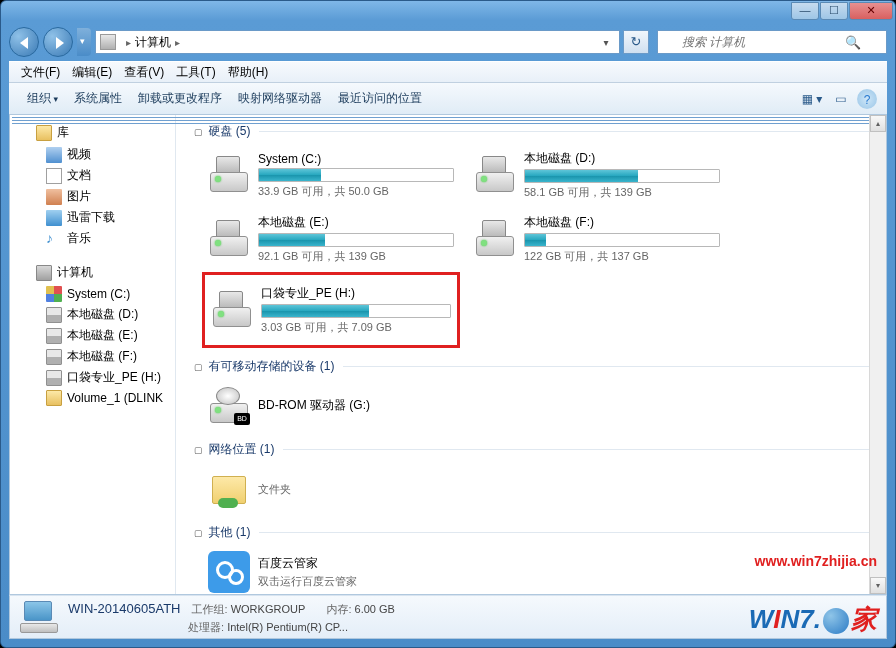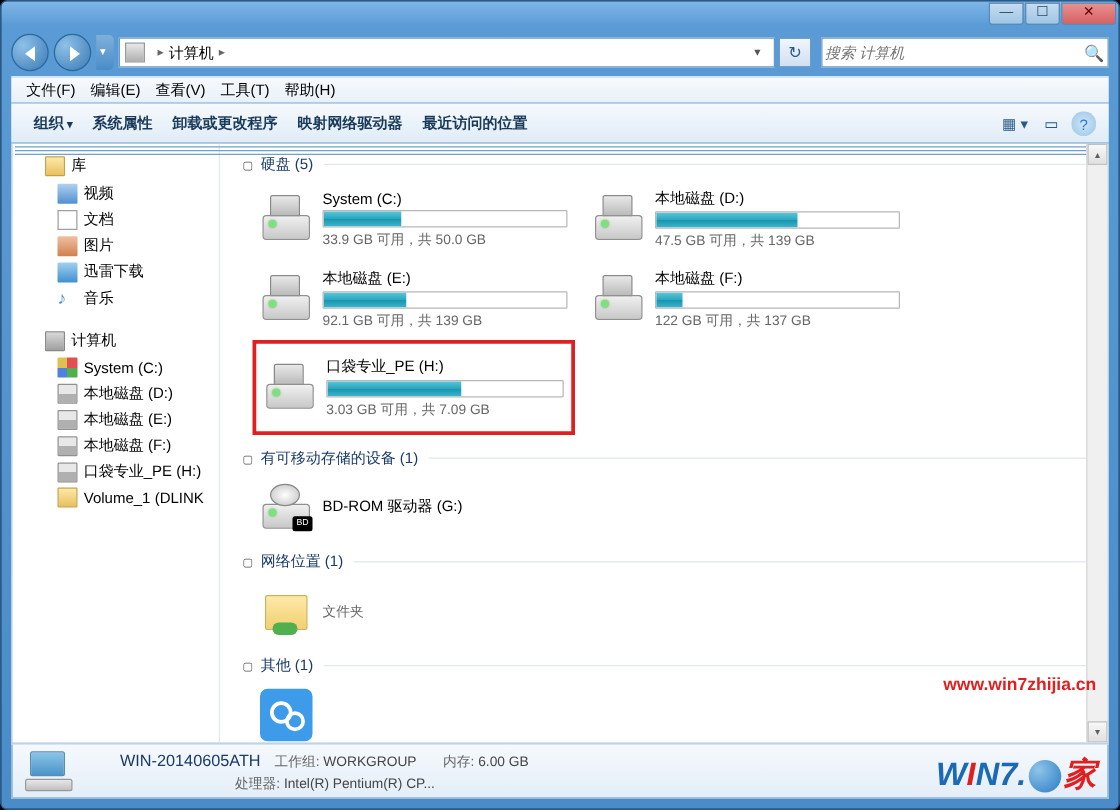--- a/index.html
+++ b/index.html
@@ -22,31 +22,31 @@
 .nav-arrow.back::after { border-right: 8px solid #fff; }
 .nav-arrow.fwd::after { border-left: 8px solid #fff; left: 12px; }
 .nav-drop { width: 14px; height: 28px; background: linear-gradient(#7fb0db,#4a8cc8); border-radius: 0 4px 4px 0; position: relative; cursor: pointer; }
 .nav-drop::after { content: "▾"; color: #fff; font-size: 9px; position: absolute; top: 8px; left: 3px; }
 .addressbar { flex: 1; height: 24px; background: #fff; border: 1px solid #6a9ac8; display: flex; align-items: center; padding: 0 4px; font-size: 12px; }
 .addr-icon { width: 16px; height: 16px; background: linear-gradient(#e8e8e8,#b0b0b0); border: 1px solid #999; margin-right: 6px; }
 .addr-sep { color: #666; margin: 0 4px; font-size: 10px; }
 .addr-drops { margin-left: auto; display: flex; }
 .addr-drops span { width: 18px; text-align: center; color: #555; cursor: pointer; font-size: 10px; }
 .refresh-btn { width: 26px; height: 24px; background: linear-gradient(#f0f6fc,#d0e0f0); border: 1px solid #6a9ac8; font-size: 13px; text-align: center; line-height: 22px; color: #2a5a8a; cursor: pointer; margin-left: -1px; }
-.searchbox { width: 230px; height: 24px; background: #fff; border: 1px solid #6a9ac8; display: flex; align-items: center; padding: 0 2px; margin-left: 4px; }
+.searchbox { width: 230px; height: 24px; background: #fff; border: 1px solid #6a9ac8; display: flex; align-items: center; padding: 0 24px; margin-left: 4px; }
 .searchbox input { border: 0; flex: 1; font-size: 12px; font-style: italic; color: #888; outline: none; }
 .searchbox .sicon { color: #4a8cc8; font-size: 13px; }
 
 
 .menubar { height: 22px; background: linear-gradient(#f7fafd,#e8f0f8); border-top: 1px solid #fff; border-bottom: 1px solid #c0d0e0; display: flex; align-items: center; padding: 0 6px; font-size: 12px; margin: 2px 8px 0 8px; }
 .menubar span { padding: 0 6px; cursor: pointer; }
 
 
 .toolbar { height: 32px; background: linear-gradient(#f5f9fd,#e0ecf6); border-bottom: 1px solid #b0c8de; display: flex; align-items: center; padding: 0 10px; font-size: 12px; margin: 0 8px; }
-.toolbar .tb { padding: 4px 8px; cursor: pointer; color: #1a3a5a; font-weight: bold; }
+.toolbar .tb { padding: 4px 8px; cursor: pointer; color: #1a3a5a; }
 .toolbar .tb.org::after { content: " ▾"; font-size: 9px; }
 .toolbar .right { margin-left: auto; display: flex; align-items: center; gap: 3px; }
 .tb-icon { width: 26px; height: 22px; border: 1px solid transparent; border-radius: 2px; text-align: center; line-height: 20px; font-size: 12px; color: #2a5a8a; cursor: pointer; }
 
 
 .content { position: absolute; top: 114px; left: 8px; right: 8px; bottom: 52px; background: #fff; display: flex; border: 1px solid #b0c8de; border-top: none; }
 
 
 .sidebar { width: 166px; border-right: 1px solid #e0e8f0; overflow: hidden; padding-top: 6px; font-size: 12px; }
 .side-group { margin-bottom: 12px; }
@@ -103,25 +103,25 @@
 .baidu-ico { width: 42px; height: 42px; background: #3d9be9; border-radius: 6px; position: relative; margin-right: 8px; flex-shrink: 0; }
 .baidu-ico::before { content:""; position:absolute; top:10px; left:8px; width:12px; height:12px; border:3px solid #fff; border-radius:50%; }
 .baidu-ico::after { content:""; position:absolute; top:18px; left:20px; width:10px; height:10px; border:3px solid #fff; border-radius:50%; }
 
 
 .statusbar { position: absolute; bottom: 8px; left: 8px; right: 8px; height: 44px; background: linear-gradient(#f5f9fd,#e4eef8); border: 1px solid #b0c8de; border-top: 1px solid #d8e4f0; display: flex; align-items: center; padding: 0 8px; font-size: 11px; }
 .status-icon { width: 42px; height: 36px; position: relative; margin-right: 8px; }
 .status-mon { position: absolute; top: 2px; left: 6px; width: 28px; height: 20px; background: linear-gradient(#8bc5e8,#4a95c8); border: 1px solid #5a8ab5; border-radius: 2px; }
 .status-base { position: absolute; bottom: 2px; left: 2px; right: 2px; height: 10px; background: linear-gradient(#e8e8e8,#c0c0c0); border: 1px solid #999; border-radius: 2px; }
 .status-text { color: #444; line-height: 1.5; }
-.status-name { color: #1a3a6a; font-size: 13px; margin-right: 8px; margin-left: 28px; }
+.status-name { color: #1a3a6a; font-size: 13px; margin-right: 8px; }
 .status-lbl { color: #666; }
 
 .watermark1 { position: absolute; right: 8px; top: 4px; color: rgba(255,255,255,0.45); font-size: 26px; font-weight: bold; font-style: italic; letter-spacing: 1px; pointer-events: none; font-family: Arial; }
-.watermark2 { position: absolute; right: 18px; bottom: 92px; color: #e02020; font-size: 14px; font-weight: bold; pointer-events: none; }
+.watermark2 { position: absolute; right: 18px; bottom: 78px; color: #e02020; font-size: 14px; font-weight: bold; pointer-events: none; }
 .win7logo { position: absolute; right: 18px; bottom: 10px; font-size: 26px; font-weight: bold; font-style: italic; font-family: Arial; pointer-events: none; }
 .win7logo .w { color: #1a6ab5; }
 .win7logo .i { color: #e02020; }
 .win7logo .n { color: #1a6ab5; }
 .win7logo .s { color: #1a6ab5; }
 .win7logo .badge { display: inline-block; width: 26px; height: 26px; background: radial-gradient(circle at 30% 30%,#8fc5e8,#2a7ac5); border-radius: 50%; vertical-align: middle; margin: 0 2px; position: relative; }
 .win7logo .jia { color: #e02020; }
 </style>
 </head>
 <body>
@@ -265,21 +265,21 @@
           <div class="drive-tile">
             <div class="drive-ico">
               <div class="hdd-box"></div>
               <div class="hdd-shape"></div>
             </div>
             <div class="drive-info">
               <div class="drive-name">本地磁盘 (D:)</div>
               <div class="drive-bar">
                 <div class="drive-fill" style="width:58%"></div>
               </div>
-              <div class="drive-stats">47.5 GB 可用，共 139 GB</div>
+              <div class="drive-stats">58.1 GB 可用，共 139 GB</div>
             </div>
           </div>
           <div class="drive-tile">
             <div class="drive-ico">
               <div class="hdd-box"></div>
               <div class="hdd-shape"></div>
             </div>
             <div class="drive-info">
               <div class="drive-name">本地磁盘 (E:)</div>
               <div class="drive-bar">
@@ -352,20 +352,24 @@
       </div>
 
       <div class="section-head">
         <span class="tri">▢</span>
         <span>其他 (1)</span>
         <span class="line"></span>
       </div>
       <div class="drive-grid">
         <div class="drive-tile">
           <div class="baidu-ico"></div>
+          <div class="drive-info">
+            <div class="drive-name">百度云管家</div>
+            <div class="drive-stats">双击运行百度云管家</div>
+          </div>
         </div>
       </div>
 
       <div class="scroll-track">
         <div class="scroll-btn">▴</div>
         <div class="scroll-btn dn">▾</div>
       </div>
     </div>
   </div>
 

